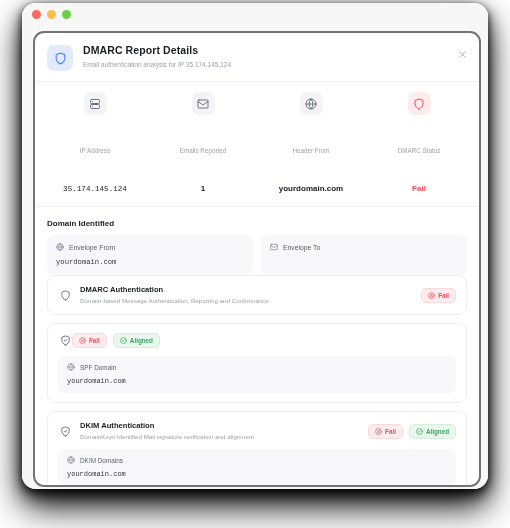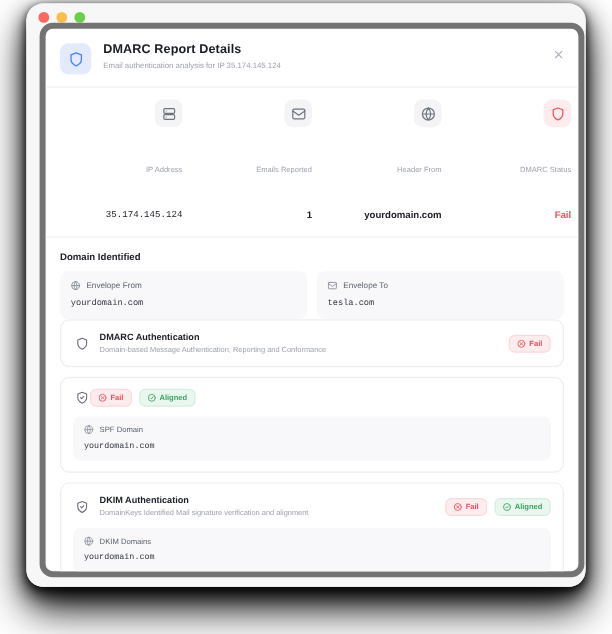--- a/index.html
+++ b/index.html
@@ -48,26 +48,26 @@
   }
   .dot { width: 9px; height: 9px; border-radius: 50%; }
   .dot.red { background: #f9695f; }
   .dot.yellow { background: #fbbd4b; }
   .dot.green { background: #68d14a; }
 
   
   .modal {
     position: absolute;
     left: 11px;
-    top: 16px;
+    top: 28px;
     width: 444px;
     height: 452px;
     background: #ffffff;
     border-radius: 11px;
-    border: 5px solid #737373;
+    border: 2px solid #737373;
     overflow: hidden;
   }
 
   
   .modal-header {
     display: flex;
     align-items: flex-start;
     padding: 11px 12px 10px 12px;
     border-bottom: 1px solid #f0f0f3;
     position: relative;
@@ -106,21 +106,21 @@
   
   .stats {
     display: flex;
     padding: 10px 6px 12px 6px;
     border-bottom: 1px solid #f0f0f3;
   }
   .stat {
     flex: 1;
     display: flex;
     flex-direction: column;
-    align-items: flex-end;
+    align-items: center;
     gap: 25px;
   }
   .stat-icon {
     width: 23px; height: 23px;
     border-radius: 7px;
     background: #f4f4f6;
     display: flex; align-items: center; justify-content: center;
     color: #6e7380;
   }
   .stat-icon.danger { background: #fdeced; color: #ef4d57; }
@@ -352,21 +352,20 @@
         <div class="domain-card">
           <div class="domain-card-head">
             <span>
               <svg width="8" height="8" viewBox="0 0 24 24" fill="none" stroke="currentColor" stroke-width="2" stroke-linecap="round" stroke-linejoin="round">
                 <rect x="2" y="4" width="20" height="16" rx="2"></rect>
                 <path d="M2 7l10 7 10-7"></path>
               </svg>
             </span>
             <span class="domain-card-label">Envelope To</span>
           </div>
-          <div class="domain-card-value mono">tesla.com</div>
         </div>
 
       </div>
     </div>
 
     <div class="section">
 
       <div class="auth-card">
         <div class="auth-row">
           <div class="auth-shield">

